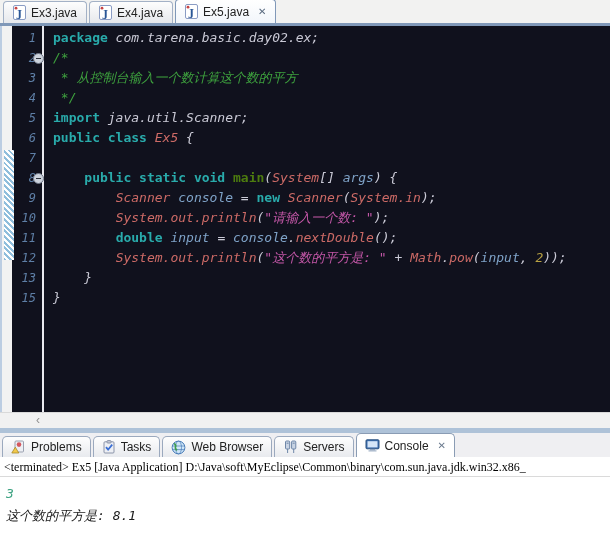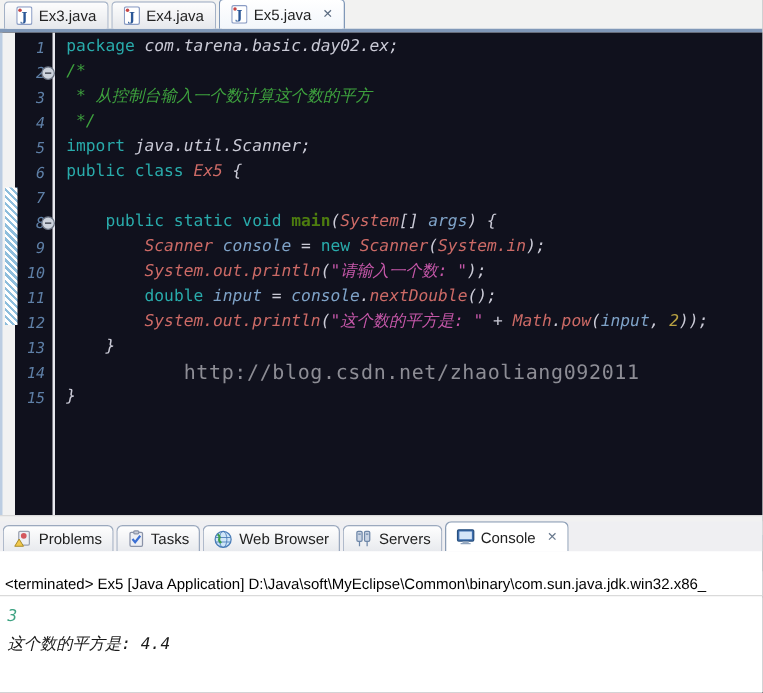--- a/index.html
+++ b/index.html
@@ -51,21 +51,21 @@
     width:30px; box-sizing:border-box; padding-right:6px; flex:none;
     text-align:right; font:italic 12px/20px "DejaVu Sans Mono", monospace;
     color:var(--ln,#5E7FA6);
   }
   .code{
     flex:1; margin-left:4px; padding-left:7px; white-space:pre; overflow:hidden;
     font:italic 13px/20px "DejaVu Sans Mono", monospace;
     color:var(--plain,#CACAD6);
   }
   .crow.cur .code{ background:var(--curline,#1D1E2C); }
-  .tk-kw{ color:var(--kw,#29ABAB); font-weight:normal; font-style:normal; }
+  .tk-kw{ color:var(--kw,#29ABAB); font-weight:bold; font-style:normal; }
   .tk-wht{ color:#4d7c0f; font-weight:bold; font-style:normal; }
   .tk-cls{ color:var(--type,#CC6A66); }
   .tk-str{ color:var(--string,#C457A8); }
   .tk-var{ color:var(--variable,#7FA3C8); }
   .tk-num{ color:var(--number,#B9A243); }
   .tk-cmt{ color:var(--comment,#3EA23E); }
   .tk-txt{ color:var(--plain,#CACAD6);font-style:italic; }
   .tk-wm{ color:var(--wm,#8D8D95); font-style:normal; font-size:16px; letter-spacing:.5px; }
   .caret{
     display:inline-block; width:2px; height:15px; background:#E9E9F2;
@@ -81,38 +81,38 @@
   .hscroll{
     position:absolute; top:412px; left:0; right:0; height:16px;
     background:#F1F1F1; border-top:1px solid #D9D9D9; box-sizing:border-box;
   }
   .hscroll .arr{
     position:absolute; left:36px; top:0; font-size:12px; line-height:15px; color:#8F8F8F;
   }
   .sep{ position:absolute; top:428px; left:0; right:0; height:5px; background:#AEC2D8; }
   
   .bottombar{
-    position:absolute; top:417px; left:0; right:0; height:24px;
+    position:absolute; top:433px; left:0; right:0; height:24px;
     background:#EFEFF2; display:flex; align-items:flex-end; padding-left:2px;
   }
   .vtab{
     display:inline-flex; align-items:center; gap:5px;
     height:20px; padding:0 8px; margin-right:2px;
     border:1px solid #9BA9BE; border-bottom:none; border-radius:5px 5px 0 0;
     background:linear-gradient(#FEFEFE,#E8EAEE);
     font-size:12px; color:#222; white-space:nowrap; cursor:default;
   }
   .vtab.active{ background:#FFFFFF; border-color:#8A9CB4; height:23px; }
   .vtab .close{ font-size:10px; color:#6A7A8E; margin-left:4px; }
   
   .constatus{
     position:absolute; top:457px; left:0; right:0; height:20px;
     background:#FFFFFF; border-bottom:1px solid #DADADA; box-sizing:border-box;
     font-size:12px; color:#000; padding:3px 0 0 4px;
-    white-space:nowrap; overflow:hidden;
+    white-space:nowrap; overflow:hidden;font-family:Liberation Serif, serif;
   }
   .conout{
     position:absolute; top:478px; left:0; right:0; bottom:0;
     background:#FFFFFF; padding:5px 0 0 6px;
   }
   .conline{ font:italic 13px/22px "DejaVu Sans Mono", monospace; color:#1A1A1A; white-space:pre; }
   .conline.in{ color:var(--cin,#3FA383); }
 </style>
 </head>
 <body>
@@ -204,24 +204,20 @@
         </div>
         <div class="crow">
           <span class="ln">12</span>
           <span class="code"><span class="tk-txt">        </span><span class="tk-cls">System.out.println</span><span class="tk-txt">(</span><span class="tk-str">"这个数的平方是: "</span><span class="tk-txt"> + </span><span class="tk-cls">Math</span><span class="tk-txt">.</span><span class="tk-cls">pow</span><span class="tk-txt">(</span><span class="tk-var">input</span><span class="tk-txt">, </span><span class="tk-num">2</span><span class="tk-txt">));</span></span>
         </div>
         <div class="crow">
           <span class="ln">13</span>
           <span class="code"><span class="tk-txt">    }</span></span>
         </div>
         <div class="crow">
-          <span class="ln">14</span>
-          <span class="code"><span class="tk-txt">            </span><span class="tk-wm">http://blog.csdn.net/zhaoliang092011</span></span>
-        </div>
-        <div class="crow">
           <span class="ln">15</span>
           <span class="code"><span class="tk-txt">}</span></span>
         </div>
       </div>
     <div class="gutter-divider"></div>
   <div class="fold" style="top: 27px;">
         <i></i>
       </div>
       <div class="fold" style="top: 147px;">
         <i></i>
@@ -287,16 +283,16 @@
         </span>
         <span>Console</span>
         <span class="close">✕</span>
       </div>
     </div>
 
   <div class="constatus">&lt;terminated&gt; Ex5 [Java Application] D:\Java\soft\MyEclipse\Common\binary\com.sun.java.jdk.win32.x86_</div>
 
   <div class="conout" id="conout">
       <div class="conline in">3</div>
-      <div class="conline out">这个数的平方是: 4.4</div>
+      <div class="conline out">这个数的平方是: 8.1</div>
     </div>
 
 </div>
 
 </body></html>

